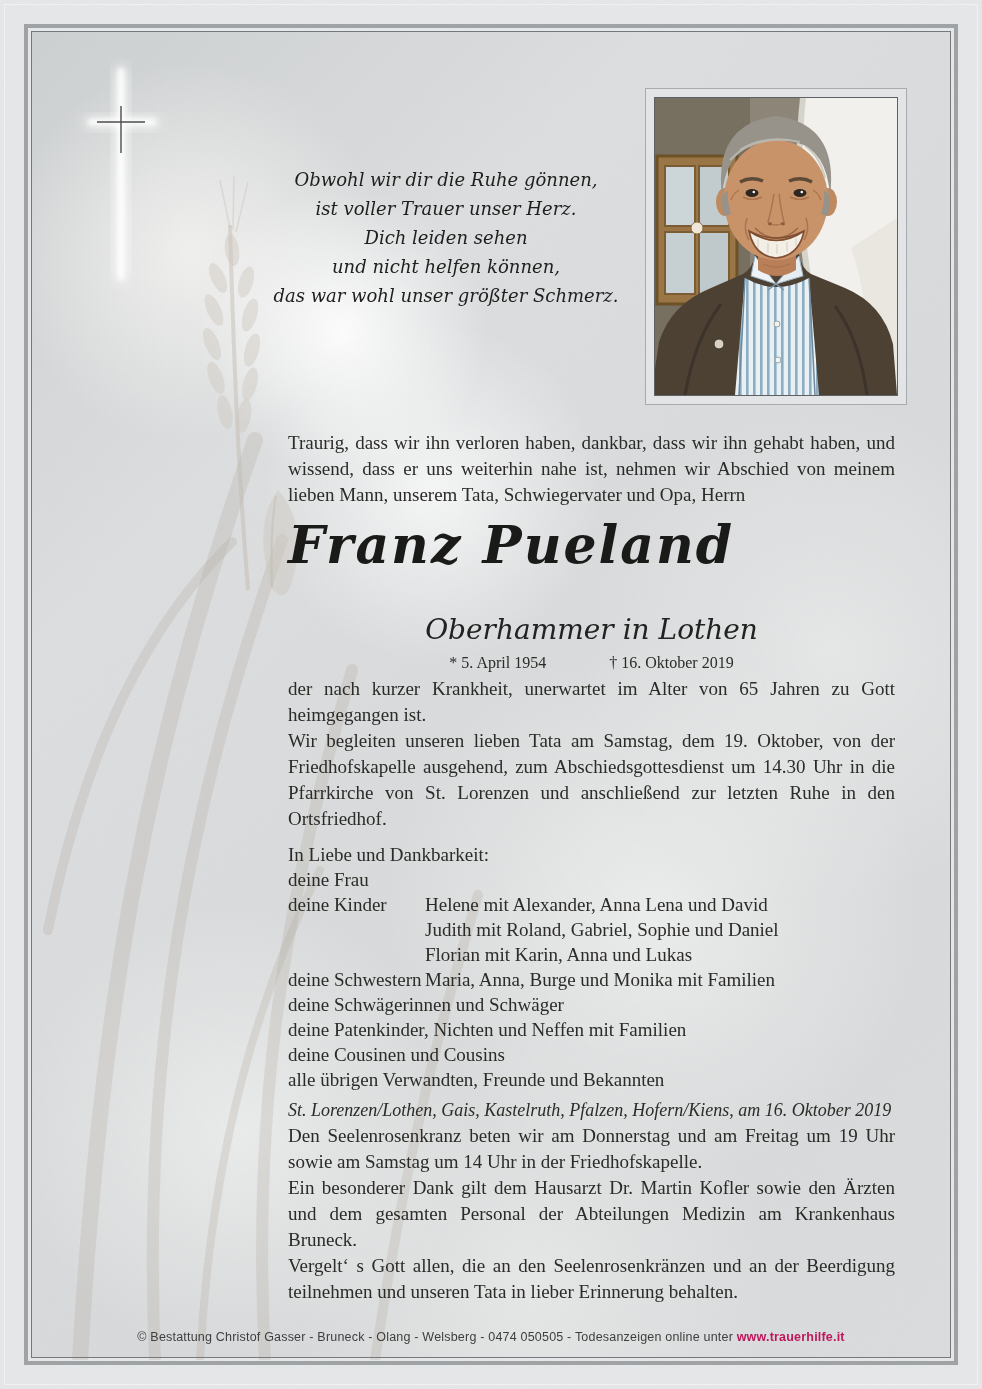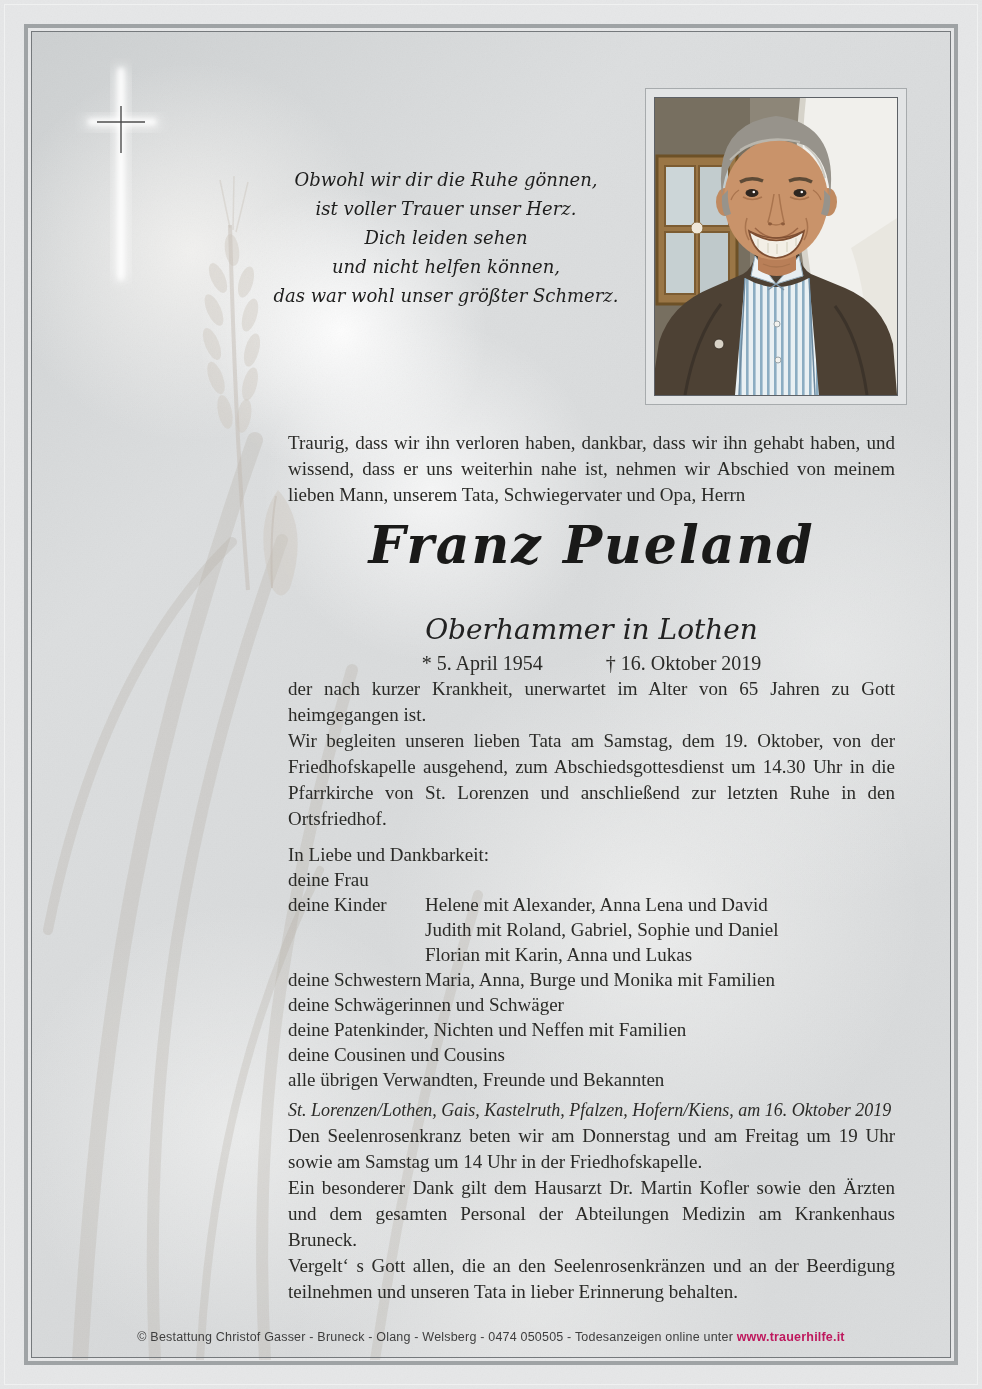--- a/index.html
+++ b/index.html
@@ -34,24 +34,24 @@
   .photo-inner svg{display:block;}
   .poem{
     position:absolute;left:240px;top:165px;width:412px;z-index:3;
     text-align:center;font-family:"DejaVu Serif",serif;font-style:italic;
     font-size:18px;line-height:29px;color:#1e1e1d;
   }
   .content{position:absolute;left:288px;top:430px;width:607px;z-index:3;font-size:19px;line-height:26px;}
   .content p{margin:0;text-align:justify;}
   .deceased-name{
     margin:2px 0 0;font-family:"DejaVu Serif",serif;font-style:italic;font-weight:bold;
-    font-size:52px;line-height:70px;text-align:center;letter-spacing:2px;color:#1a1a19;font-variant:normal;
+    font-size:52px;line-height:70px;letter-spacing:2px;color:#1a1a19;font-variant:normal;
   }
   .house-name{font-family:"DejaVu Serif",serif;font-style:italic;font-size:28px;line-height:36px;text-align:center;color:#222;margin-top:32px;}
-  .dates{margin-top:2px;display:flex;justify-content:center;gap:63px;font-size:20px;line-height:26px;text-align:center;}
+  .dates{margin-top:2px;display:flex;justify-content:center;gap:63px;font-size:16px;line-height:26px;text-align:center;}
   .mt10{margin-top:10px;} .mt12{margin-top:12px;} .mt14{margin-top:14px;}
   .mourners{margin-top:10px;line-height:25px;}
   .m-row{display:flex;}
   .m-label{flex:0 0 137px;}
   .m-names{flex:1;}
   .dateline{margin-top:6px;font-style:italic;font-size:18px;line-height:25px;white-space:nowrap;}
   .footer{
     position:absolute;left:40px;right:40px;top:1330px;z-index:3;text-align:center;
     font-family:"Liberation Sans",sans-serif;font-size:12.5px;color:#3e3e3e;letter-spacing:.2px;
   }

